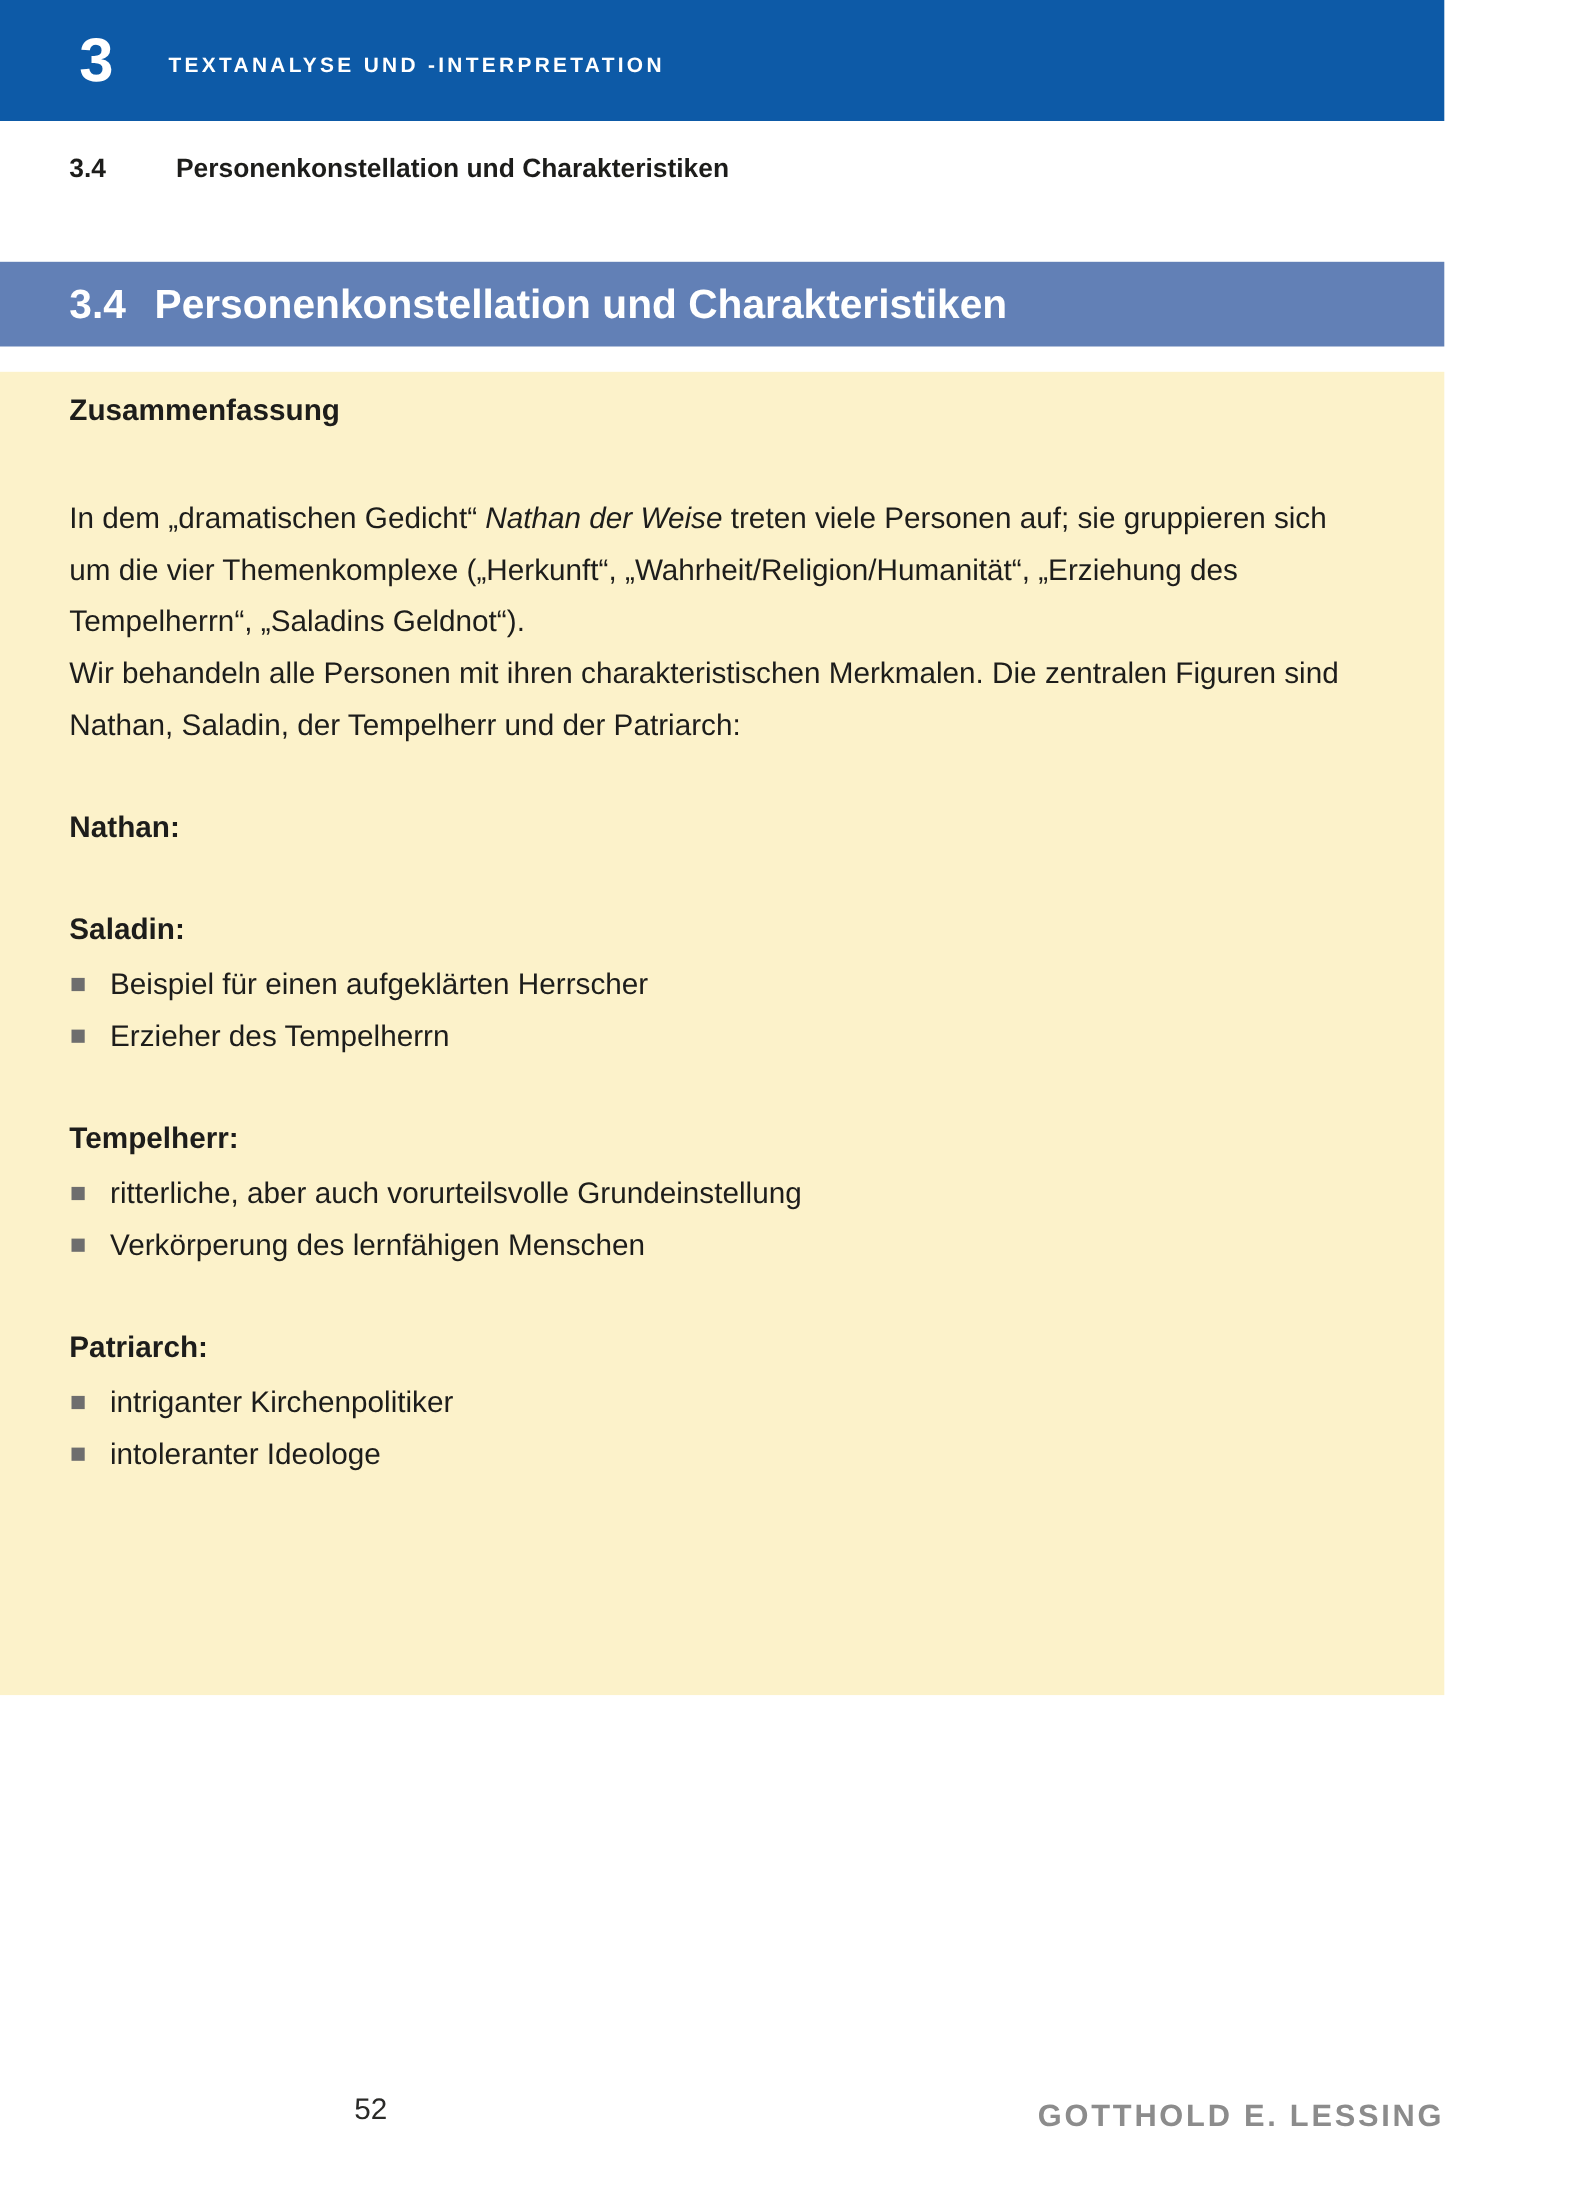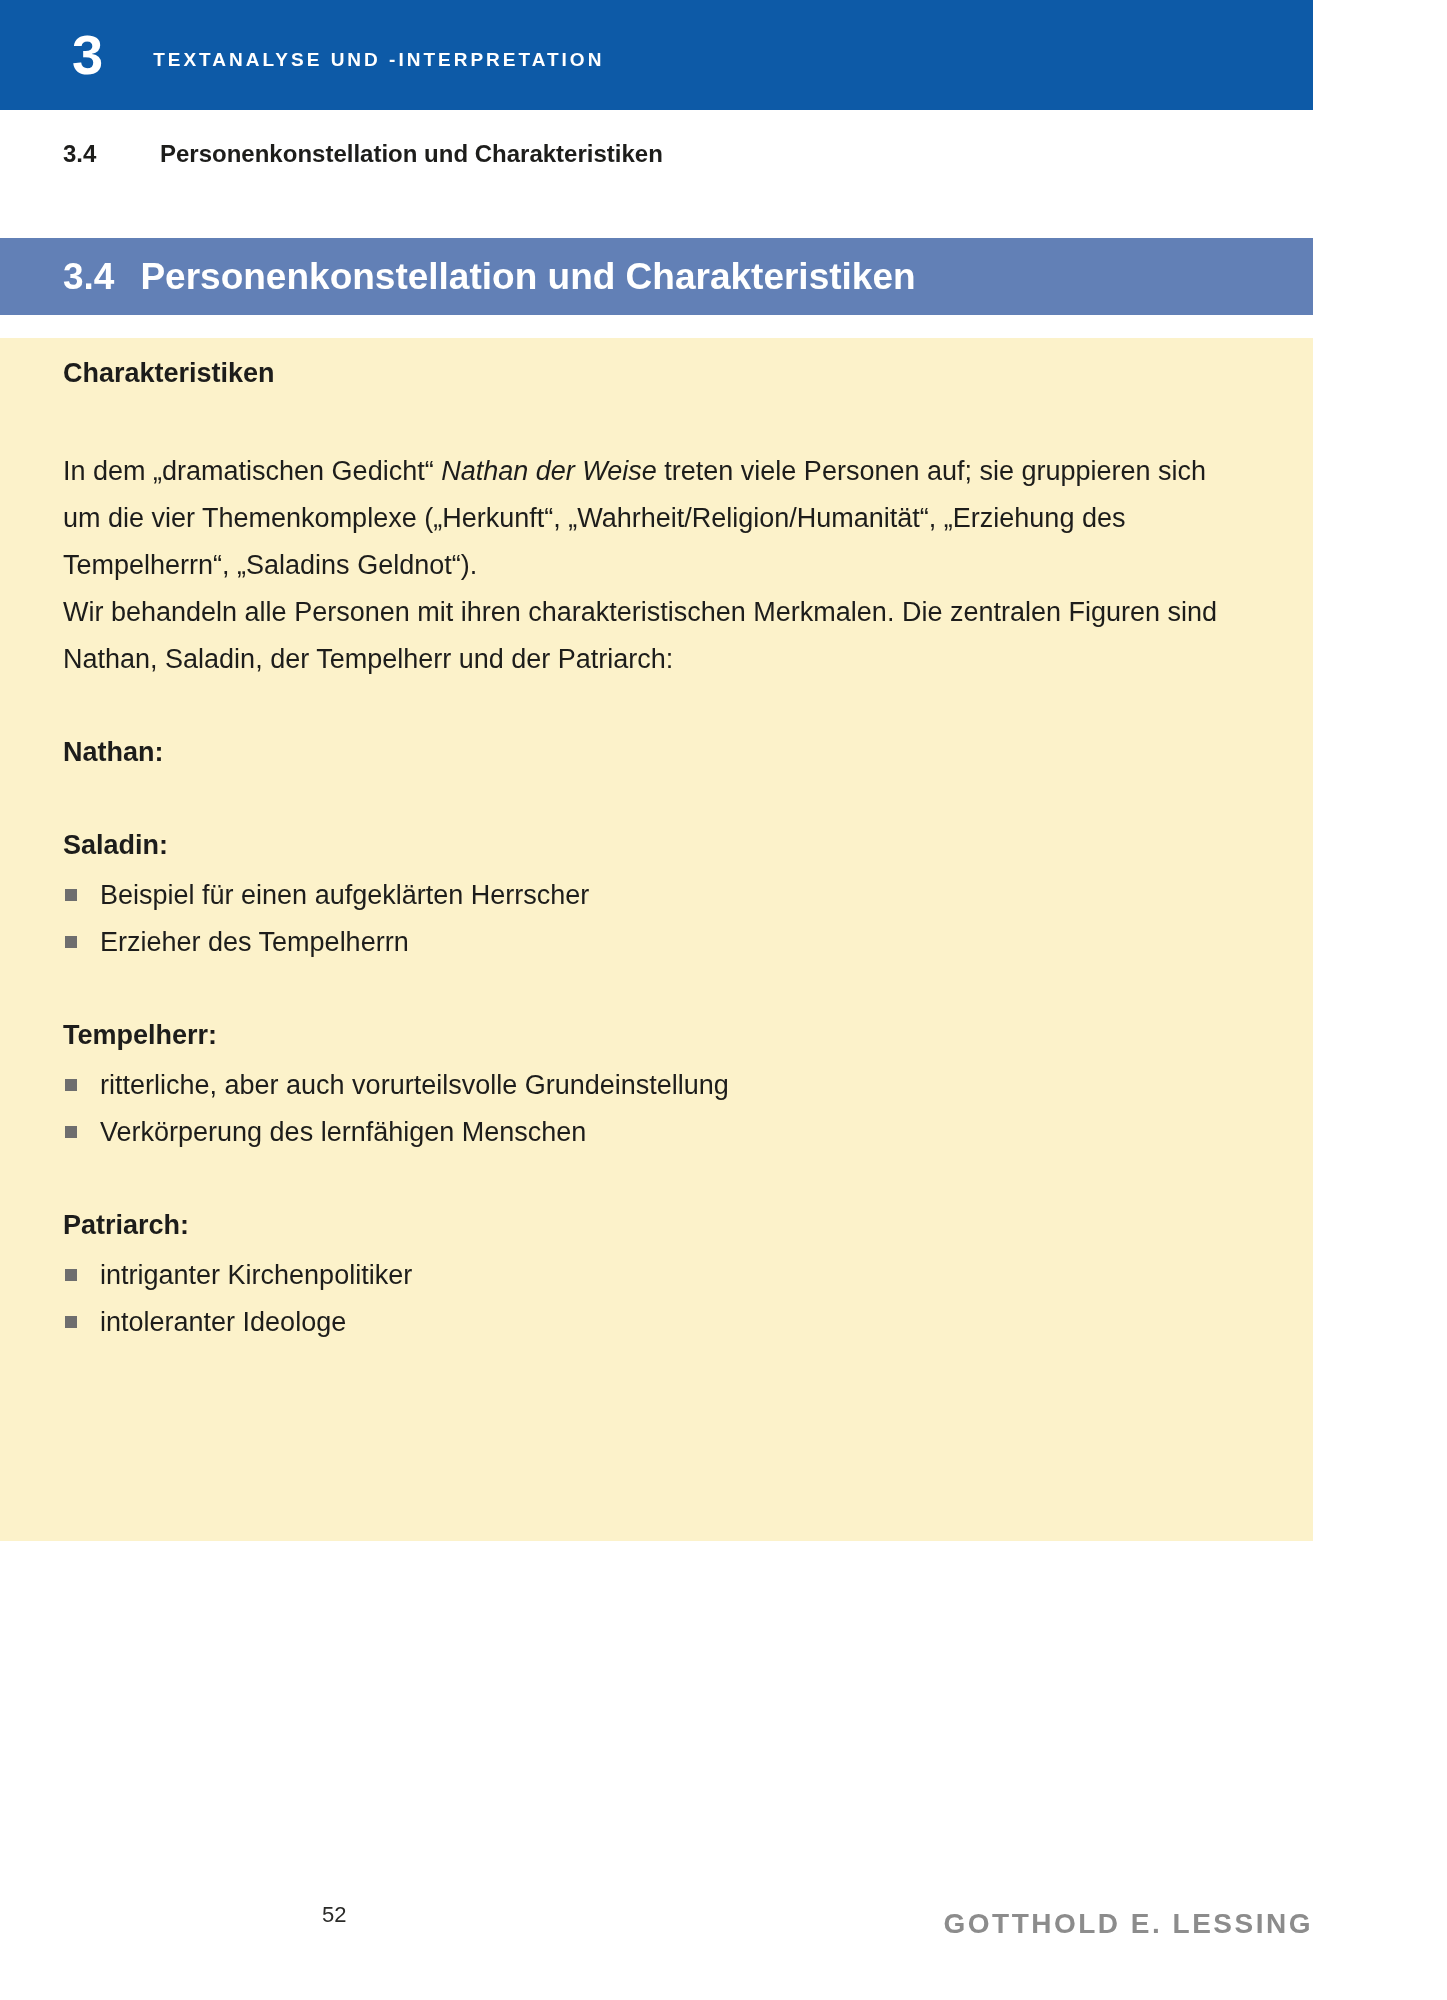--- a/index.html
+++ b/index.html
@@ -61,21 +61,21 @@
   .italic{font-style:italic;}
   ul.bullets{list-style:none;margin:0;padding:0;}
   ul.bullets li{position:relative;padding-left:37px;}
   .sq{
     position:absolute;left:2px;top:17px;
     width:12px;height:12px;background:#6e6e6e;display:block;
   }
   
   .footer-page{
     position:absolute;left:322px;top:1902px;
-    font-size:22px;color:#2a2a28;
+    font-size:27px;color:#2a2a28;
   }
   .footer-author{
     position:absolute;right:134px;top:1908px;
     font-size:28px;font-weight:bold;letter-spacing:2.5px;
     color:#8c8c8c;
   }
 </style>
 </head>
 <body>
 
@@ -90,21 +90,21 @@
     <span class="bc-num">3.4</span>
     <span class="bc-title">Personenkonstellation und Charakteristiken</span>
   </div>
 
   <div class="section-bar">
     <span class="sec-num">3.4</span>
     <span class="sec-title">Personenkonstellation und Charakteristiken</span>
   </div>
 
   <div class="summary">
-    <h3 class="first">Charakteristiken</h3>
+    <h3 class="first">Zusammenfassung</h3>
     <p class="intro"><span>In dem „dramatischen Gedicht“ </span><span class="italic">Nathan der Weise</span><span> treten viele Personen auf; sie gruppieren sich um die vier Themenkomplexe („Herkunft“, „Wahrheit/Religion/Humanität“, „Erziehung des Tempelherrn“, „Saladins Geldnot“).</span></p>
     <p>Wir behandeln alle Personen mit ihren charakteristischen Merkmalen. Die zentralen Figuren sind Nathan, Saladin, der Tempelherr und der Patriarch:</p>
     <div>
   <section>
     <h3>Nathan:</h3>
   </section>
 
   <section>
     <h3>Saladin:</h3>
     <ul class="bullets">

